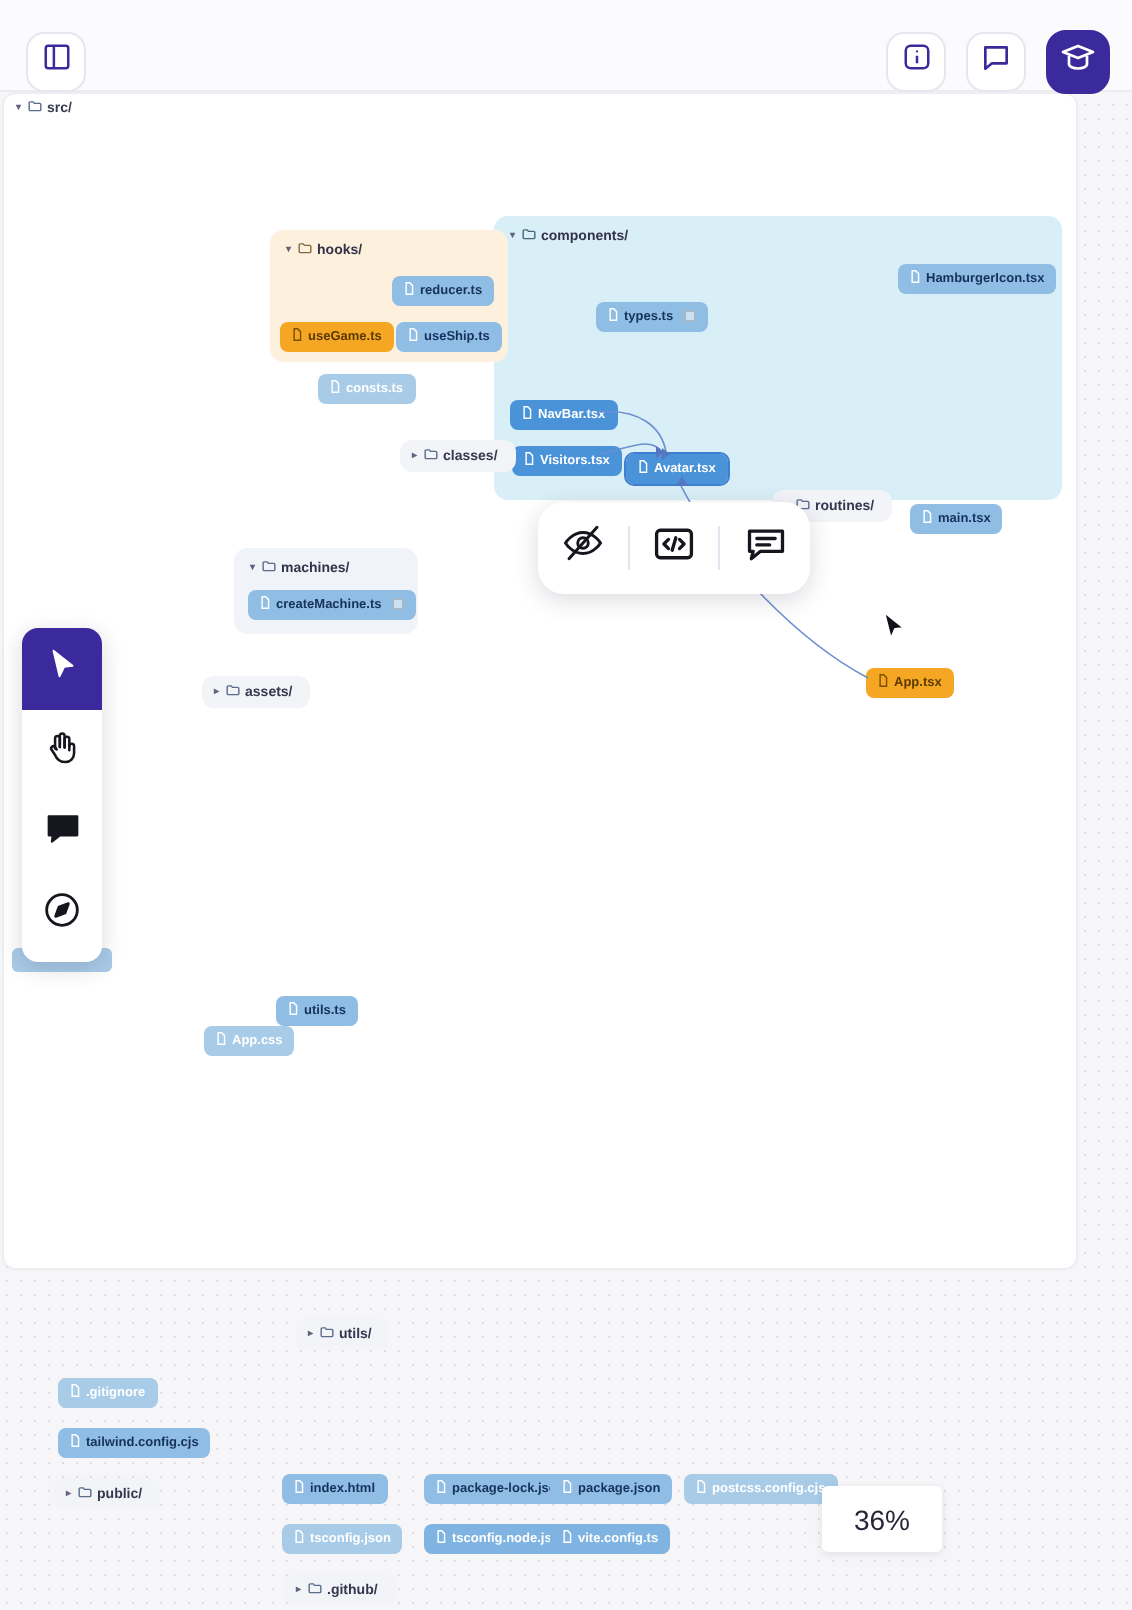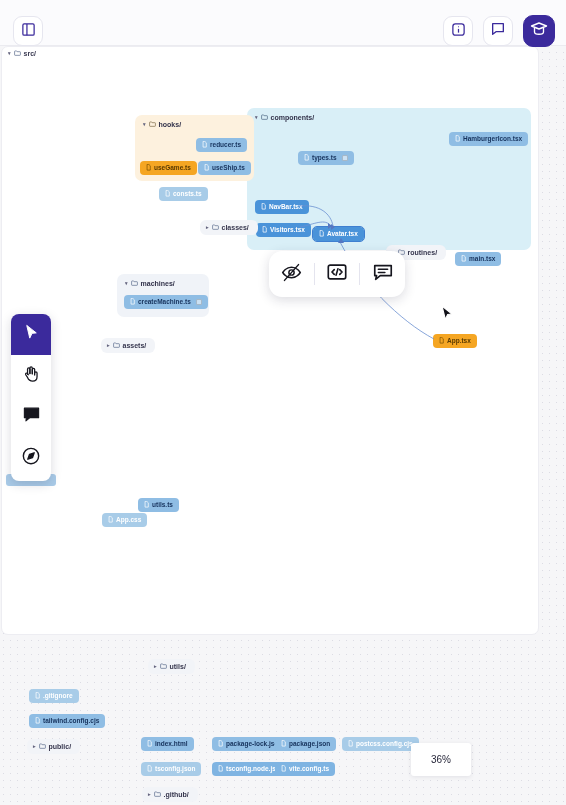--- a/index.html
+++ b/index.html
@@ -202,21 +202,21 @@
   }
 
   
   .zoom-badge {
     position: absolute;
     left: 411px; top: 697px;
     width: 60px; height: 33px;
     background: #ffffff;
     border-radius: 3px;
     display: flex; align-items: center; justify-content: center;
-    font-size: 10px; color: #27273a;
+    font-size: 14px; color: #27273a;
     box-shadow: 0 1px 4px rgba(40,40,70,.10);
     z-index: 30;
   }
 
   
   .edges { position: absolute; left: 0; top: 0; width: 566px; height: 759px; pointer-events: none; z-index: 15; }
 
   
   .cursor { position: absolute; left: 441px; top: 305px; z-index: 60; }
 </style>

